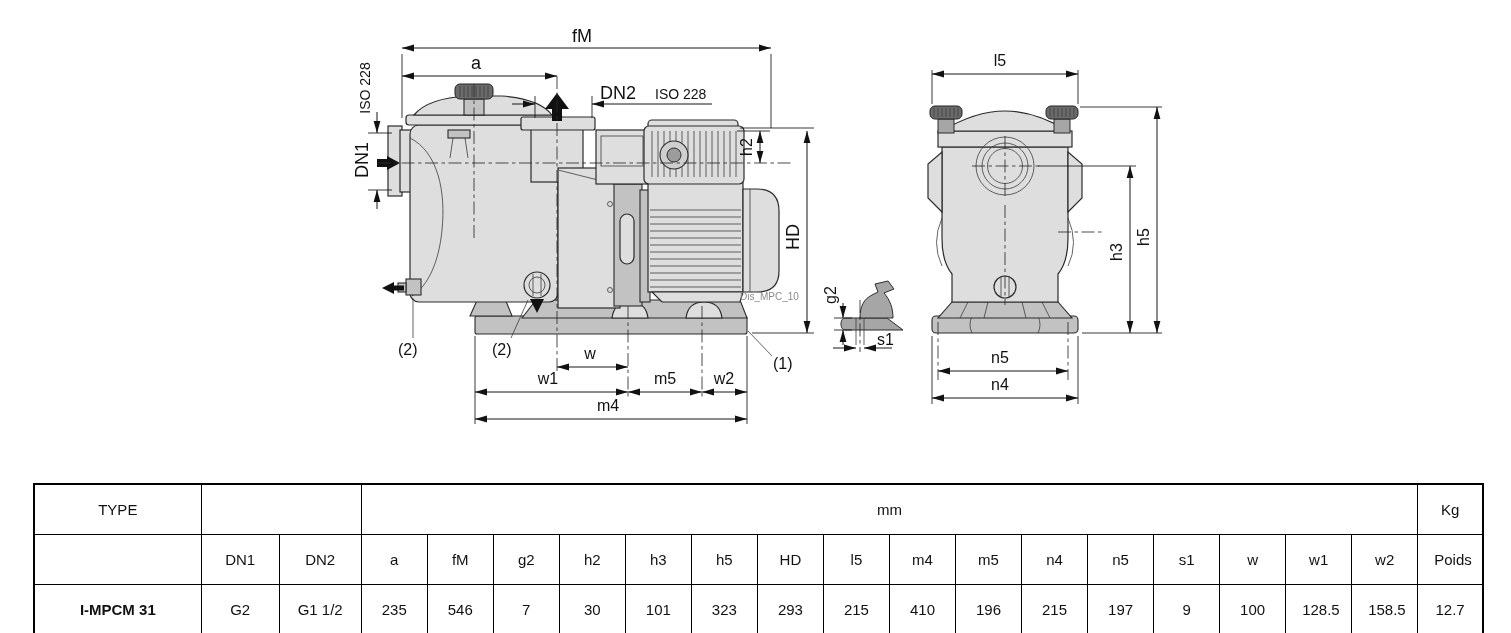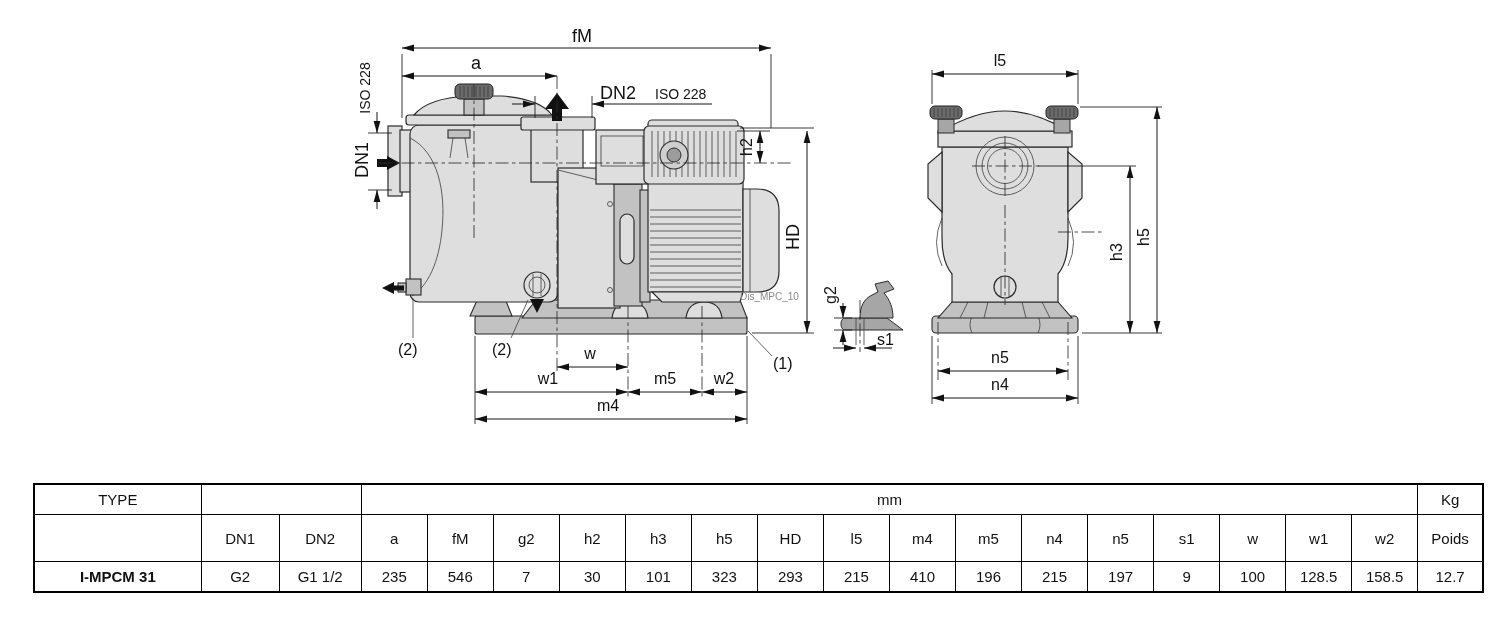--- a/index.html
+++ b/index.html
@@ -17,21 +17,21 @@
   .part-knob{fill:#6b6b6b;stroke:#222;stroke-width:1}
   .thin{fill:none;stroke:#3c3c3c;stroke-width:.8}
   .dim{fill:none;stroke:#161616;stroke-width:1}
   .ext{fill:none;stroke:#161616;stroke-width:.85}
   .cl{fill:none;stroke:#2b2b2b;stroke-width:.85;stroke-dasharray:13 3.5 3.5 3.5}
   .blk{fill:#111;stroke:none}
   
   .dims-table{position:absolute;left:33px;top:483px;width:1451px;border-collapse:collapse;
               table-layout:fixed;background:#fff;border:2px solid #000}
   .dims-table td{border:1.2px solid #000;text-align:center;font-size:15px;color:#111;
-                 padding:6px;white-space:nowrap;overflow:hidden}
+                 padding:16px;white-space:nowrap;overflow:hidden}
   .r1{height:30px}.r2{height:47px}.r3{height:25px}
   .type-cell{text-align:left;padding-left:7px;font-size:17px}
   .name-cell{text-align:left;padding-left:7px;font-weight:bold;font-size:16px}
   .bold{font-weight:normal;font-size:16px}
   .thickbox{border-left:4px solid #000;border-top:3px solid #000;border-bottom:3px solid #000}
 </style>
 </head>
 <body>
 
 <svg width="1511" height="475" viewBox="0 0 1511 475">

